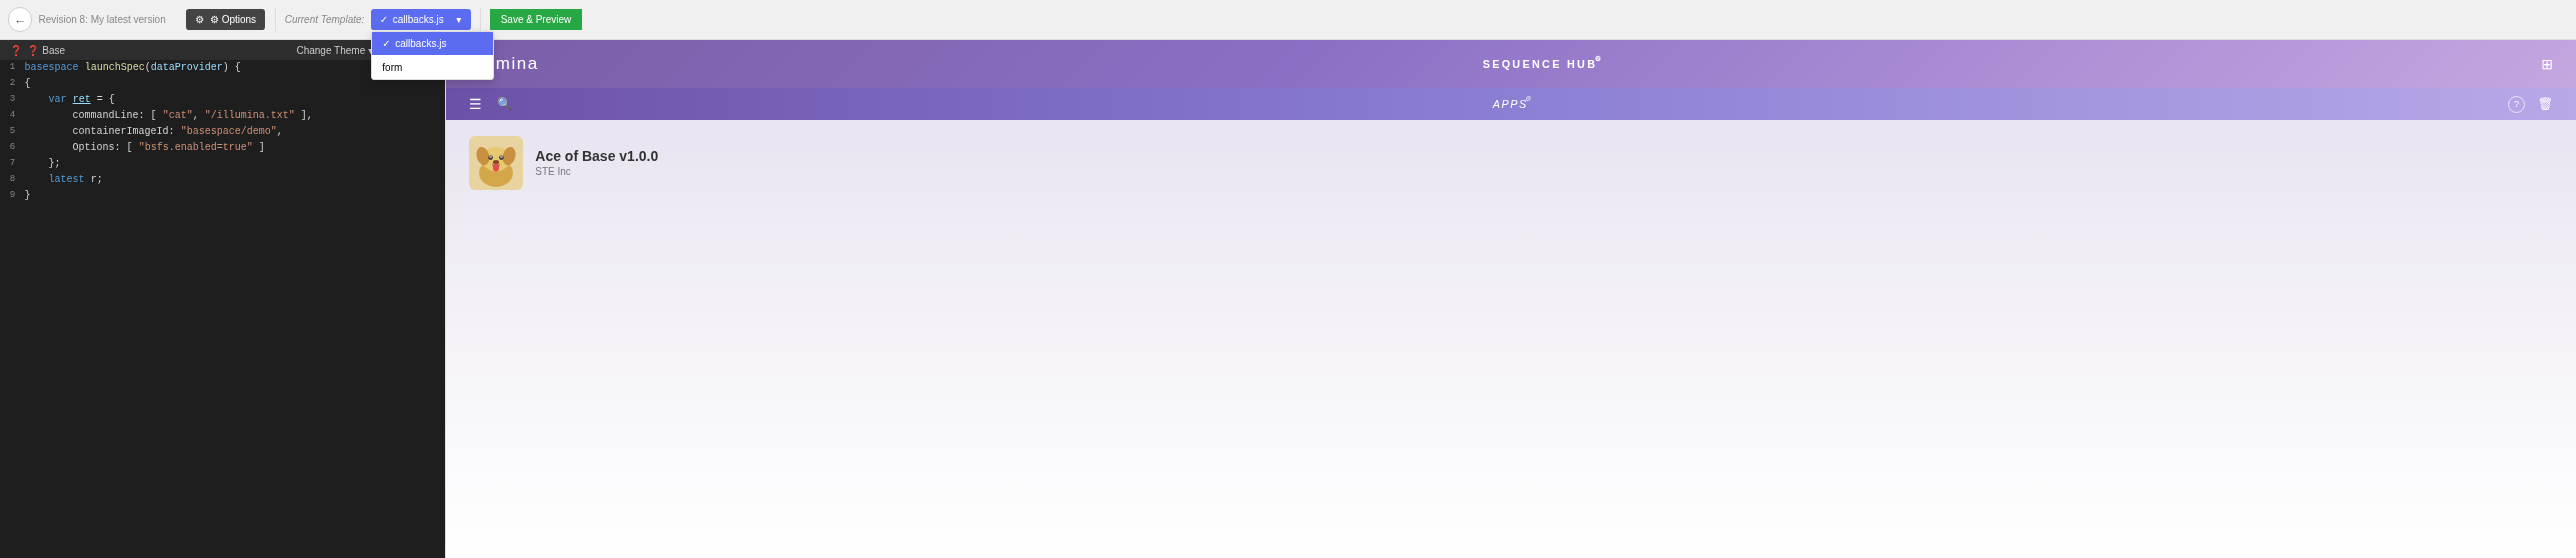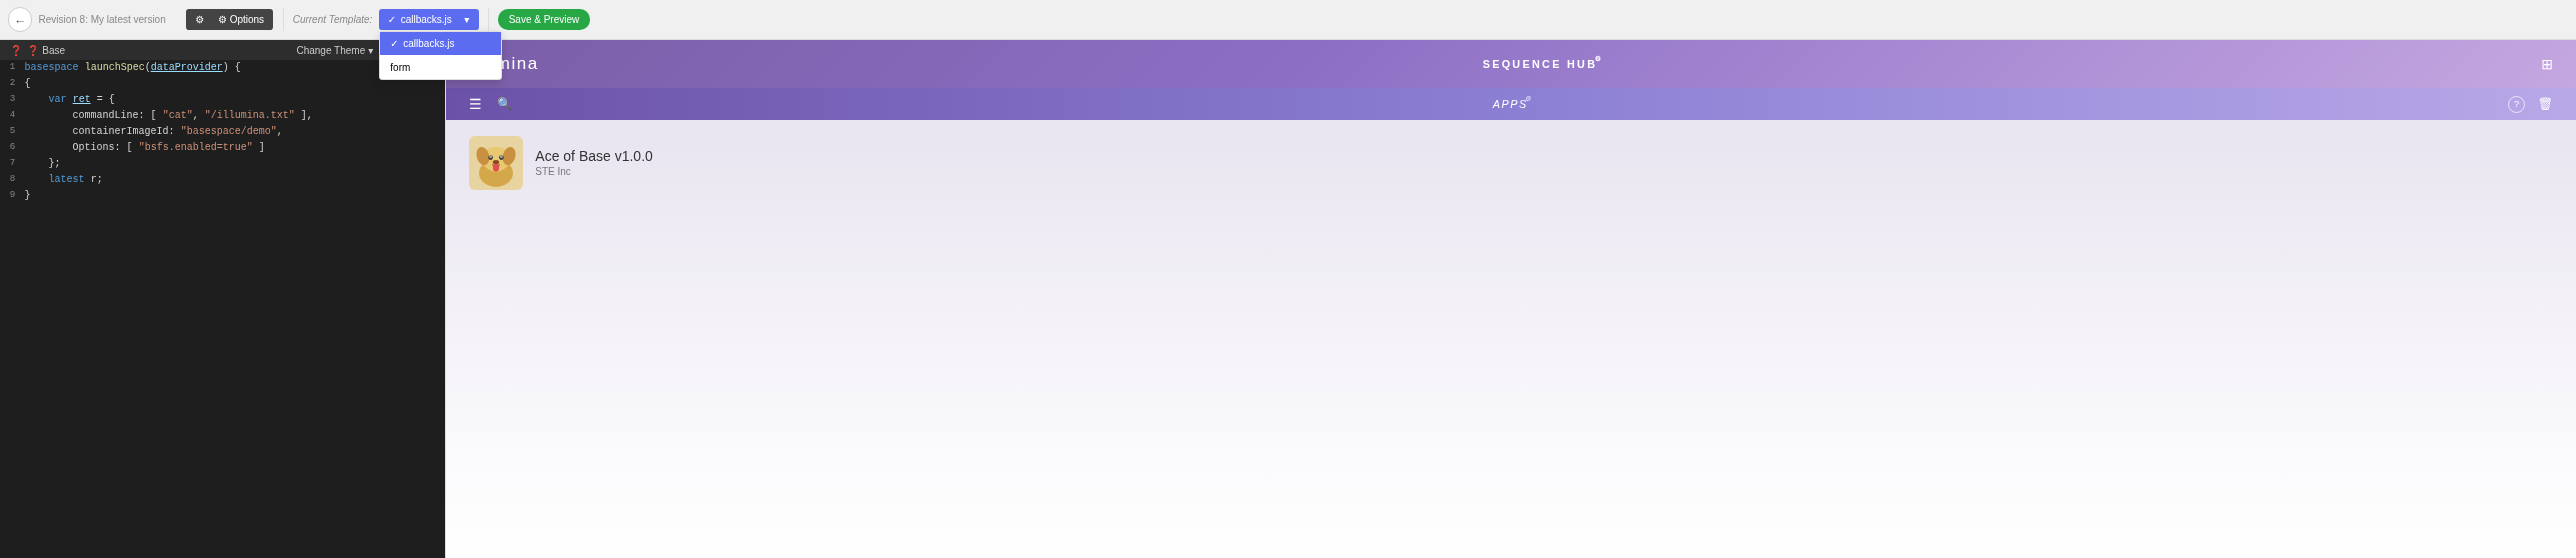--- a/index.html
+++ b/index.html
@@ -104,21 +104,21 @@
 
     .dropdown-item.selected {
       background: #5b6cf0;
       color: white;
     }
 
     .save-preview-btn {
       background: #28a745;
       color: white;
       border: none;
-      border-radius: 10px;
+      border-radius: 0;
       padding: 4.6px 10.8px;
       font-size: 10px;
       cursor: pointer;
       font-weight: 500;
     }
 
     .main-area {
       display: flex;
       height: calc(100vh - 40px);
     }
@@ -199,21 +199,21 @@
       font-size: 9.2px;
     }
 
     .line-content {
       padding: 0 3.1px;
       white-space: pre;
     }
 
     .kw { color: #569cd6; }
     .fn { color: #dcdcaa; }
-    .param { color: #9cdcfe; text-decoration: underline; }
+    .param { color: #9cdcfe; }
     .str { color: #ce9178; }
     .var { color: #9cdcfe; text-decoration: underline; }
 
     .preview-panel {
       flex: 1;
       display: flex;
       flex-direction: column;
       overflow: hidden;
     }
 
@@ -294,42 +294,42 @@
       width: 54px;
       height: 54px;
       border-radius: 6.2px;
       overflow: hidden;
       background: #f0e8d0;
     }
 
     .app-info h2 {
       font-size: 14px;
       color: #333;
-      font-weight: 400;
+      font-weight: 700;
     }
 
     .app-info p {
       font-size: 10px;
       color: #777;
       margin-top: 2.3px;
     }
   </style>
 </head>
 <body>
 
 <div class="top-bar">
   <button class="back-btn">
     <span>←</span>
   </button>
 
   <span class="revision-text">Revision 8: My latest version</span>
 
   <button class="options-btn">
     <span>⚙</span>
-    <span style="margin-left:10px;">⚙ Options</span>
+    <span style="margin-left:2px;">⚙ Options</span>
   </button>
 
   <div class="divider-v"></div>
 
   <span class="current-template-text">Current Template:</span>
 
   <div class="dropdown-container">
     <button class="dropdown-trigger">
       <span>✓</span>
       <span>callbacks.js</span>

